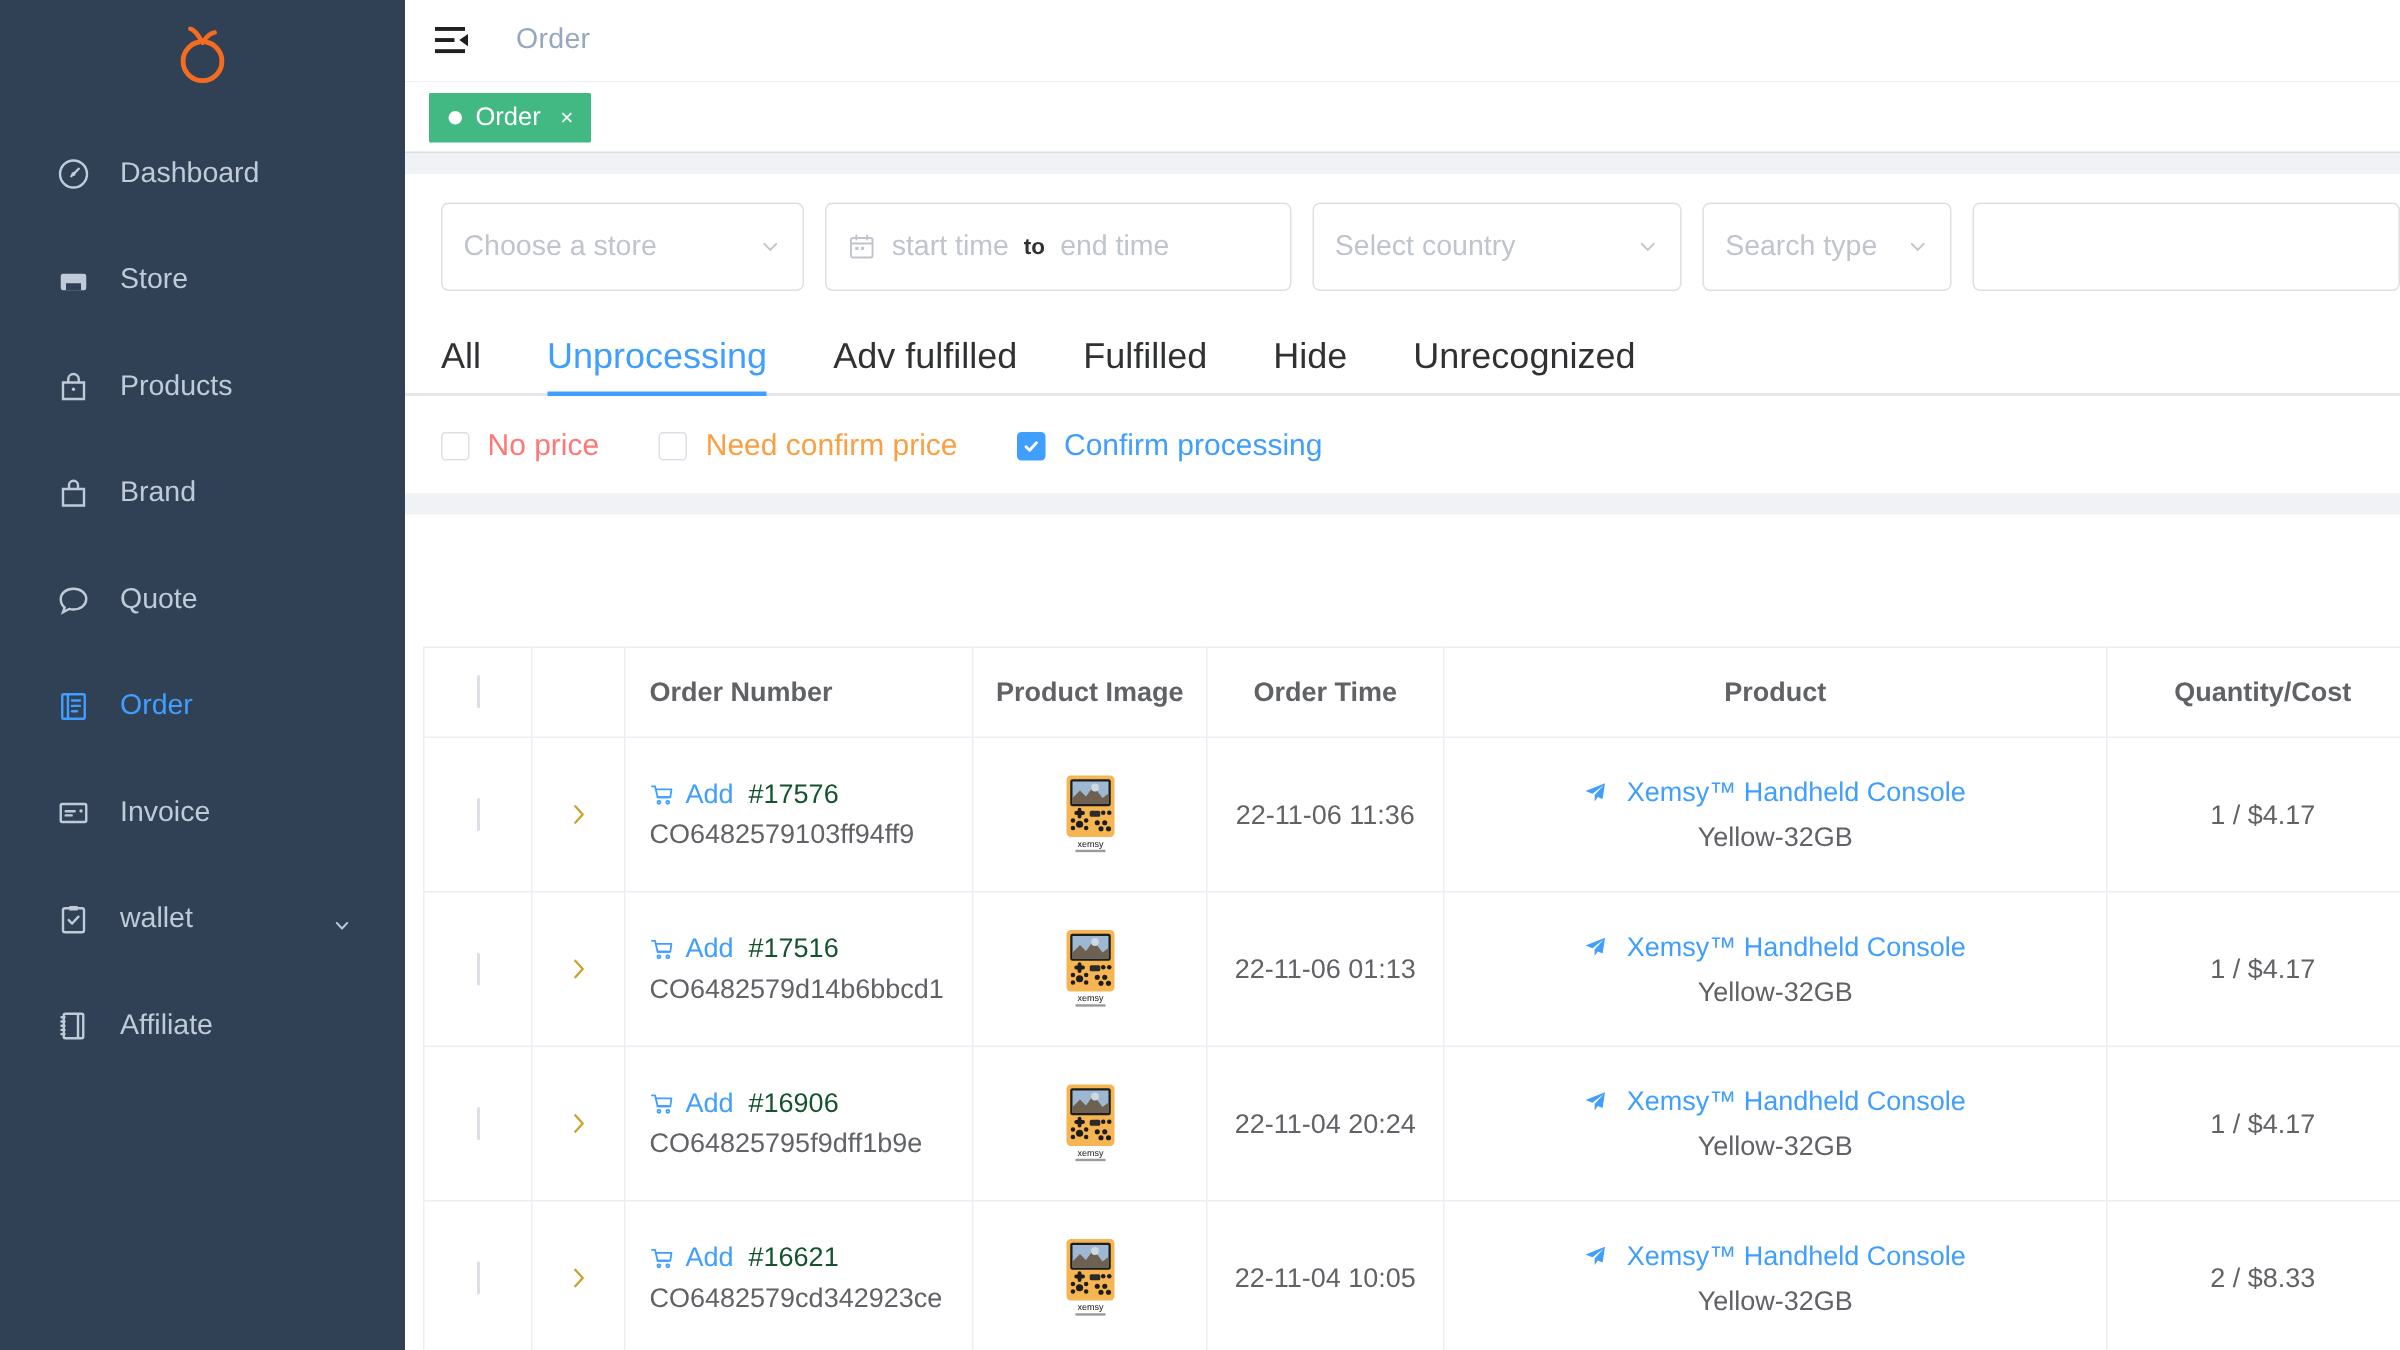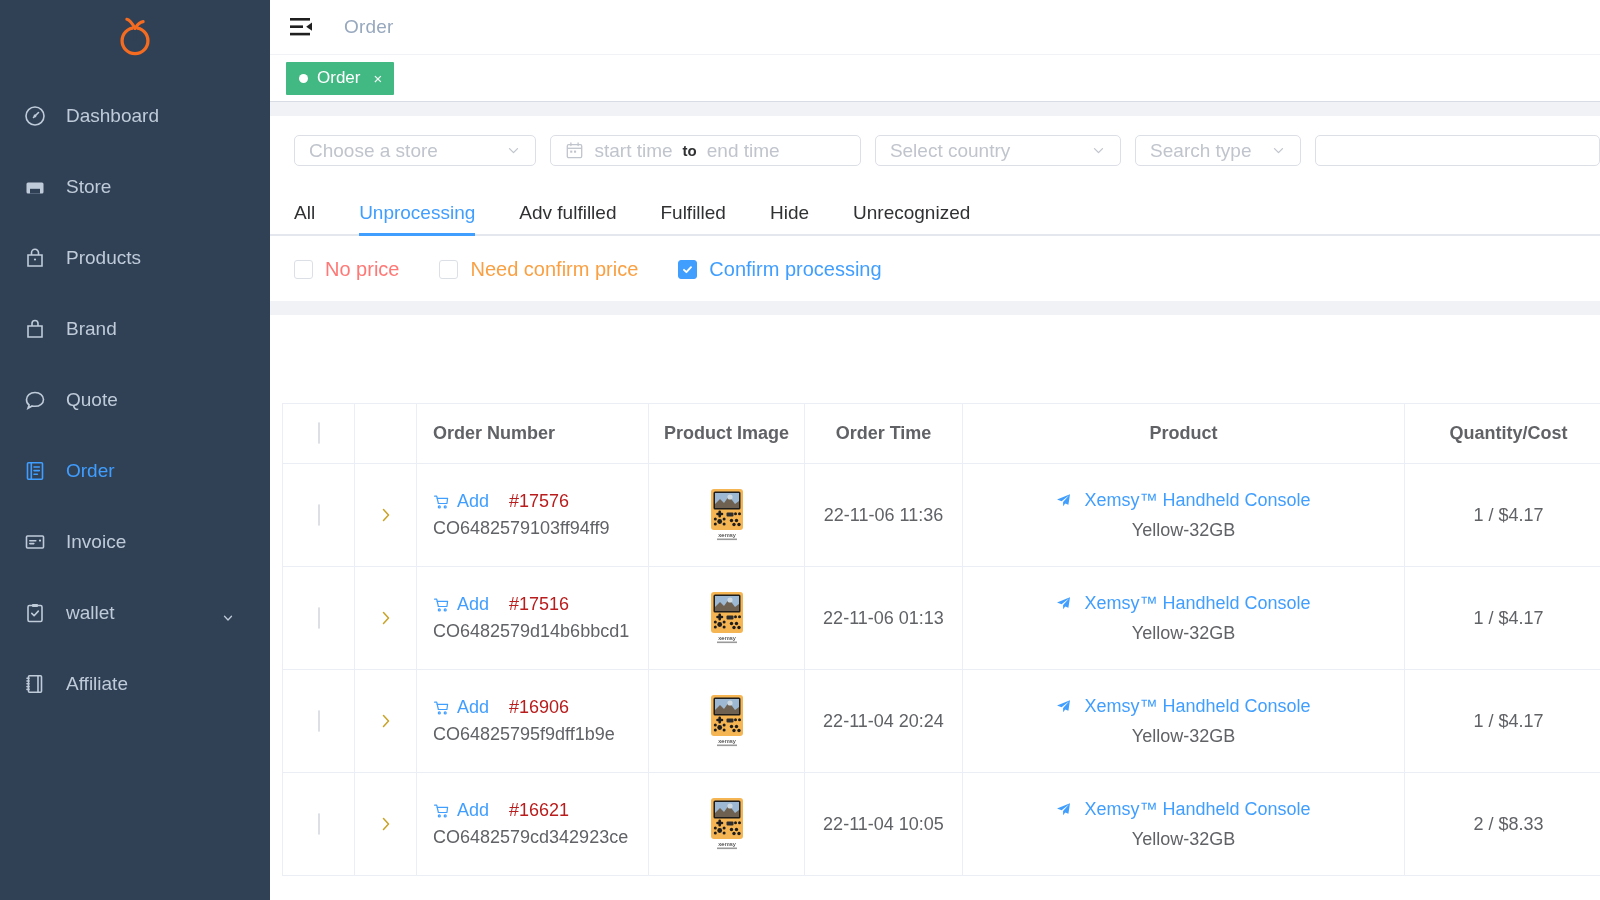--- a/index.html
+++ b/index.html
@@ -19,21 +19,21 @@
     position: relative;
   }
   .logo-wrap {
     height: 72px; display: flex; align-items: center; justify-content: center;
   }
   .logo-mark { width: 46px; height: 46px; display: block; }
   .nav { padding-top: 8px; }
   .nav-item {
     height: 71px;
     display: flex; align-items: center;
-    padding-left: 22px;
+    padding-left: 36px;
     color: #bfcbd9;
     font-size: 19px;
     cursor: pointer;
     position: relative;
   }
   .nav-item .n-icon {
     width: 26px; height: 26px; min-width: 26px;
     display: flex; align-items: center; justify-content: center;
     margin-right: 18px;
   }
@@ -105,21 +105,21 @@
     display: flex; flex-direction: column;
   }
 
   
   .filter-row {
     display: flex; align-items: center;
     padding: 19px 0 18px 24px;
     gap: 14px;
   }
   .ctrl {
-    height: 31px;
+    height: 59px;
     border: 1px solid #dcdfe6;
     border-radius: 5px;
     background: #ffffff;
     display: flex; align-items: center;
     padding: 0 14px;
     color: #c0c4cc;
     font-size: 19px;
     white-space: nowrap;
     cursor: pointer;
   }
@@ -135,21 +135,21 @@
 
   
   .tabnav {
     display: flex; align-items: flex-end;
     padding-left: 24px;
     gap: 0;
     border-bottom: 2px solid #e4e7ed;
     height: 52px;
   }
   .tabnav-item {
-    font-size: 19px;
+    font-size: 24px;
     color: #303133;
     padding: 0 22px 12px 22px;
     cursor: pointer;
     position: relative;
     line-height: 1;
   }
   .tabnav-item:first-child { padding-left: 0; }
   .tabnav-item.active { color: #409eff; }
   .tabnav-item.active::after {
     content: ""; position: absolute;
@@ -223,21 +223,21 @@
 
   .ordcell { padding: 0 0 0 16px; text-align: left; }
   .ord-top {
     display: flex; align-items: center;
     gap: 10px; margin-bottom: 6px;
   }
   .add-link {
     display: inline-flex; align-items: center; gap: 8px;
     color: #409eff; font-size: 18px; cursor: pointer;
   }
-  .ord-id-link { color: #b91c1c; font-size: 18px; cursor: pointer; margin-left: 10px; }
+  .ord-id-link { color: #14532d; font-size: 18px; cursor: pointer; }
   .ord-code { color: #606266; font-size: 18px; }
 
   .thumb { width: 42px; height: 54px; margin: 0 auto; display: block; }
 
   .prod-name {
     color: #409eff; font-size: 18px;
     display: inline-flex; align-items: center; gap: 13px;
     cursor: pointer; justify-content: center;
   }
   .prod-variant { color: #606266; font-size: 18px; margin-top: 7px; }

